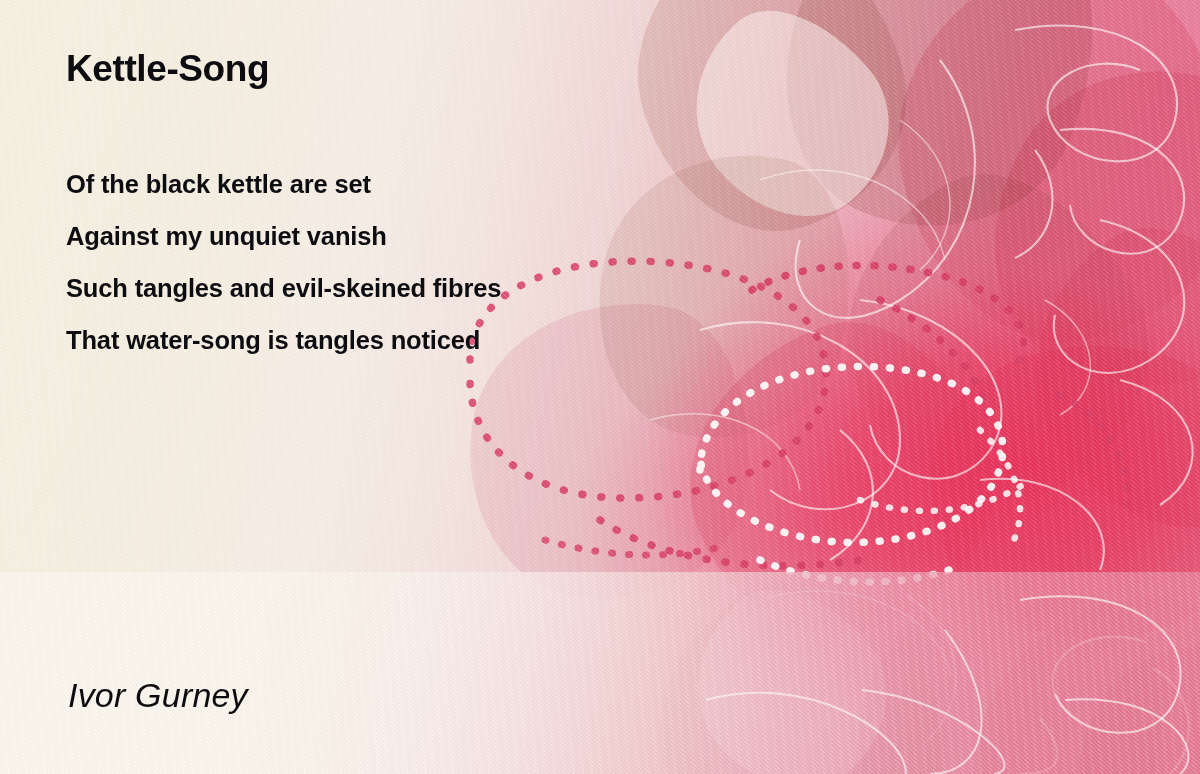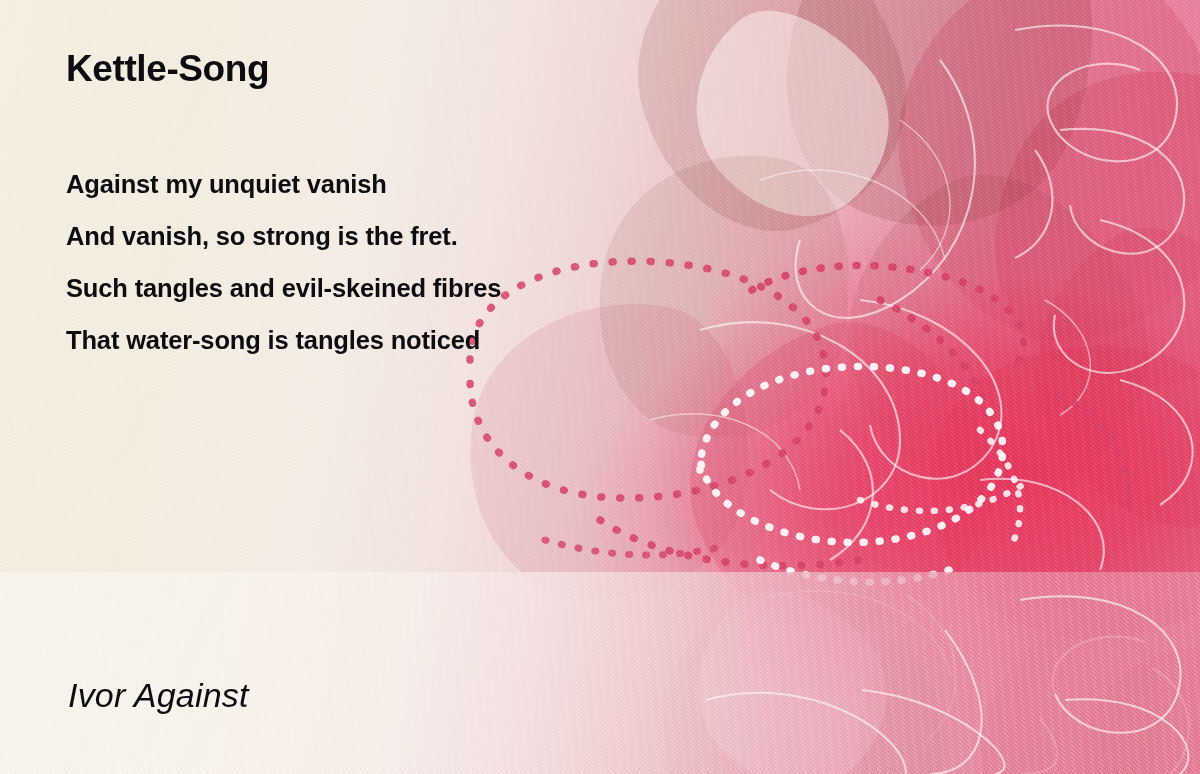--- a/index.html
+++ b/index.html
@@ -255,22 +255,22 @@
       </g>
     </svg>
     <div style="position:absolute;inset:0;background-image:repeating-linear-gradient(42deg,rgba(255,255,255,.18) 0px,rgba(255,255,255,.18) 1px,rgba(175,150,140,.05) 1px,rgba(175,150,140,.05) 3px);"></div>
   </div>
 
   <div id="content">
 
     <div id="poem-title">Kettle-Song</div>
 
     <div id="poem-body">
+      <div class="poem-line">Of the black kettle are set</div>
       <div class="poem-line">Against my unquiet vanish</div>
-      <div class="poem-line">And vanish, so strong is the fret.</div>
       <div class="poem-line">Such tangles and evil-skeined fibres</div>
       <div class="poem-line">That water-song is tangles noticed</div>
     </div>
 
-    <div id="poem-author">Ivor Against</div>
+    <div id="poem-author">Ivor Gurney</div>
 
   </div>
 </div>
 
 </body></html>

